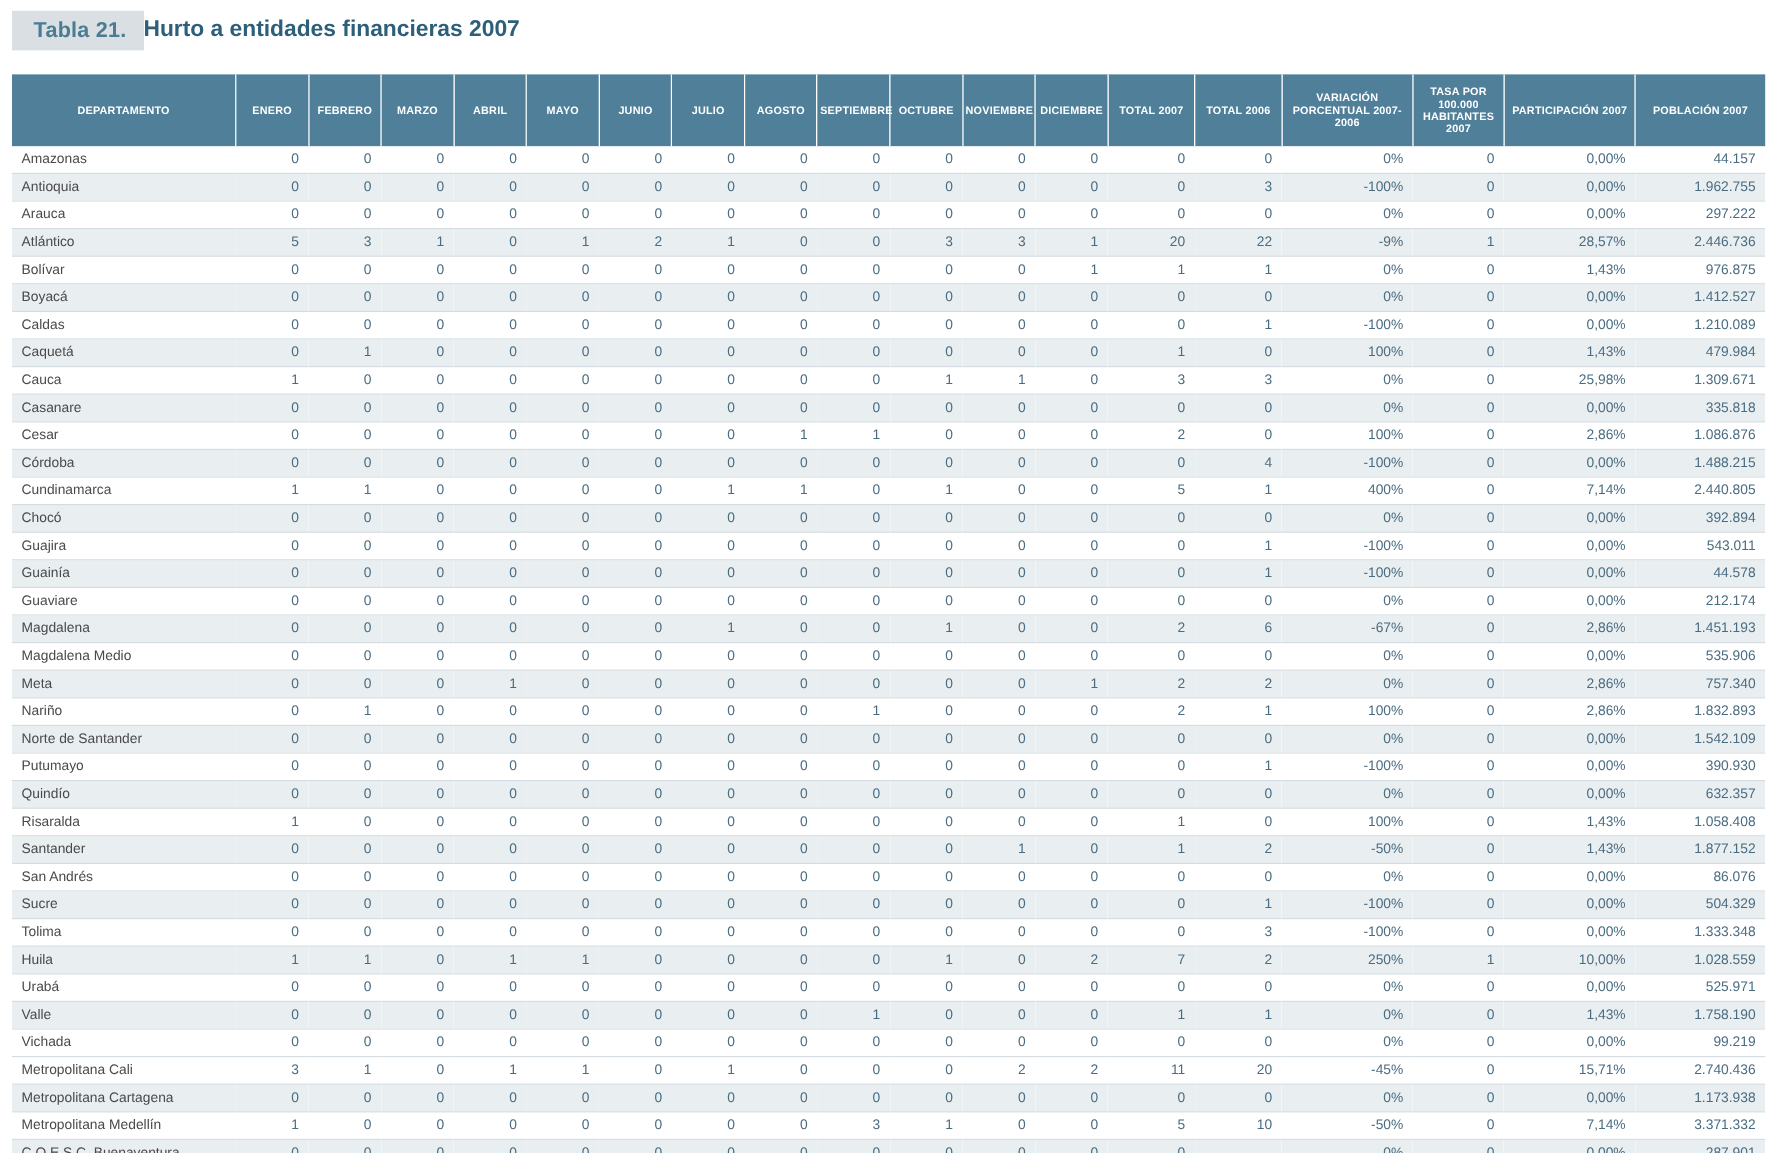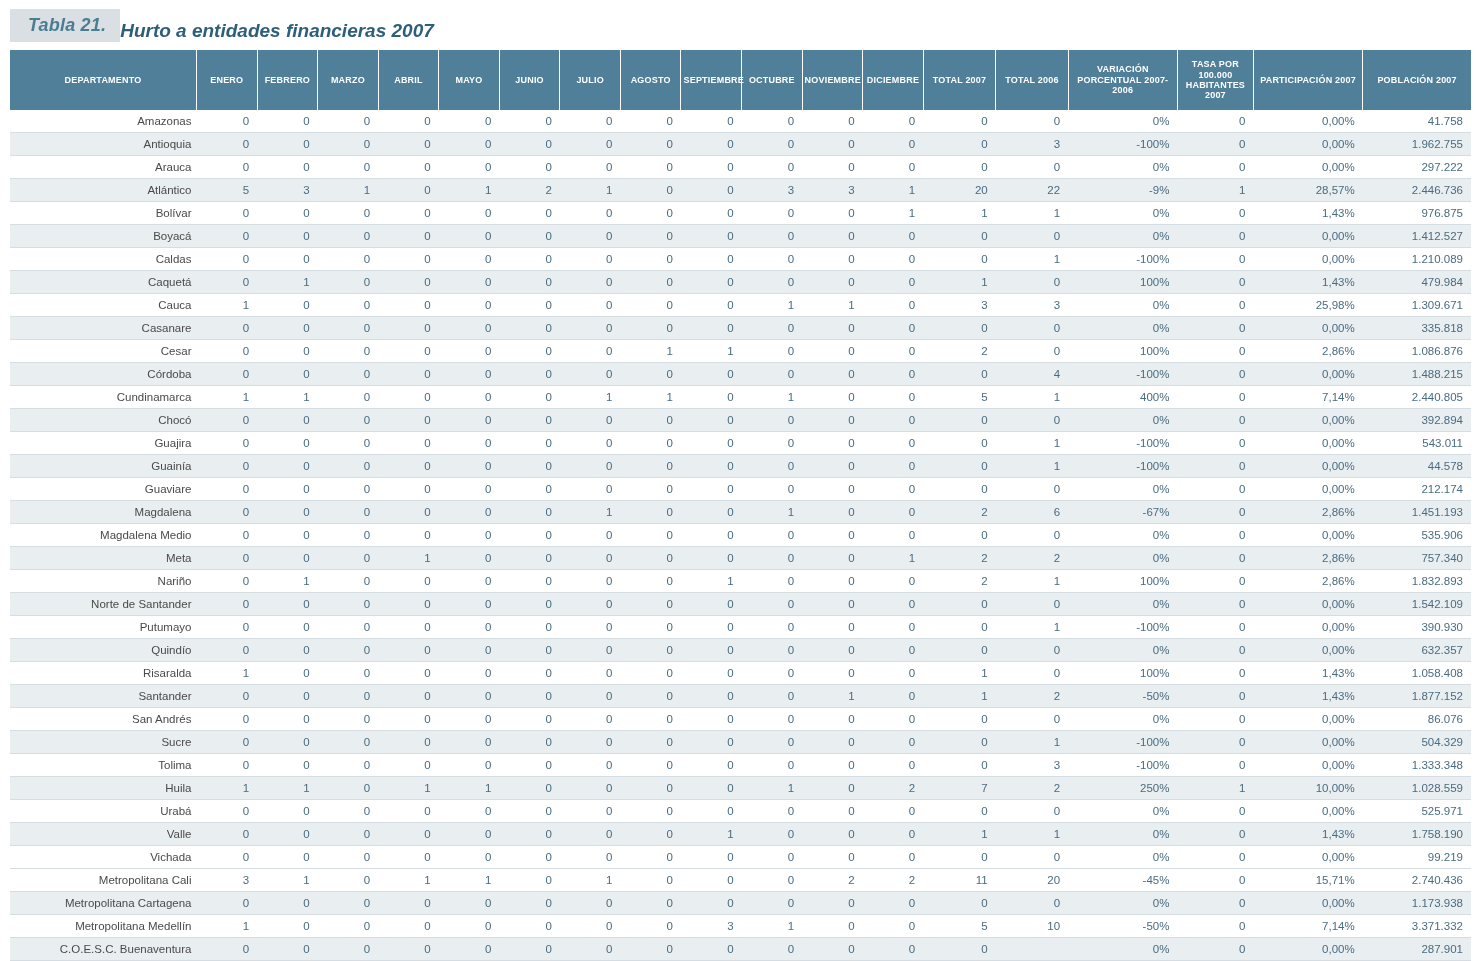--- a/index.html
+++ b/index.html
@@ -5,21 +5,21 @@
   html,body{margin:0;padding:0;}
   body{
     width:1481px;height:961px;
     background:#ffffff;
     font-family:"Liberation Sans", sans-serif;
     color:#3c3c3c;
     overflow:hidden;
   }
   .page{padding:8px 10px 0 10px;box-sizing:border-box;}
   
-  .titlebar{display:flex;align-items:flex-end;height:34px;margin-bottom:8px;font-style:italic;}
+  .titlebar{display:flex;align-items:center;height:34px;margin-bottom:20px;}
   .tablabel{
     background:#d9dfe3;color:#4a7c92;
     font-size:18px;font-weight:bold;
     padding:6px 14px 6px 18px;
     letter-spacing:.2px;
   }
   .tabtitle{
     color:#2e5f7a;font-size:19px;font-weight:bold;
     padding-left:0;
   }
@@ -39,21 +39,21 @@
   tbody td{
     font-size:11.5px;
     padding:2px 5px 2px 5px;
     height:18px;
     border:none;
     white-space:nowrap;
     overflow:hidden;
   }
   tbody tr.odd td{background:#ffffff;}
   tbody tr.even td{background:#e9eef1;}
-  tbody td.dep{text-align:right;color:#4a4a4a;padding-left:8px;}
+  tbody td.dep{text-align:left;color:#4a4a4a;padding-left:8px;}
   tbody td.num{text-align:right;color:#4a6c80;padding-right:8px;}
   tbody tr td{border-bottom:1px solid #d5dde2;}
   
   col.c-dep{width:157px;}
   col.c-mon{width:51px;}
   col.c-tot{width:61px;}
   col.c-var{width:92px;}
   col.c-tasa{width:64px;}
   col.c-part{width:92px;}
   col.c-pob{width:91px;}
@@ -126,21 +126,21 @@
           <td class="num">0</td>
           <td class="num">0</td>
           <td class="num">0</td>
           <td class="num">0</td>
           <td class="num">0</td>
           <td class="num">0</td>
           <td class="num">0</td>
           <td class="num">0%</td>
           <td class="num">0</td>
           <td class="num">0,00%</td>
-          <td class="num">41.758</td>
+          <td class="num">44.157</td>
         </tr>
         <tr class="even">
           <td class="dep">Antioquia</td>
           <td class="num">0</td>
           <td class="num">0</td>
           <td class="num">0</td>
           <td class="num">0</td>
           <td class="num">0</td>
           <td class="num">0</td>
           <td class="num">0</td>

